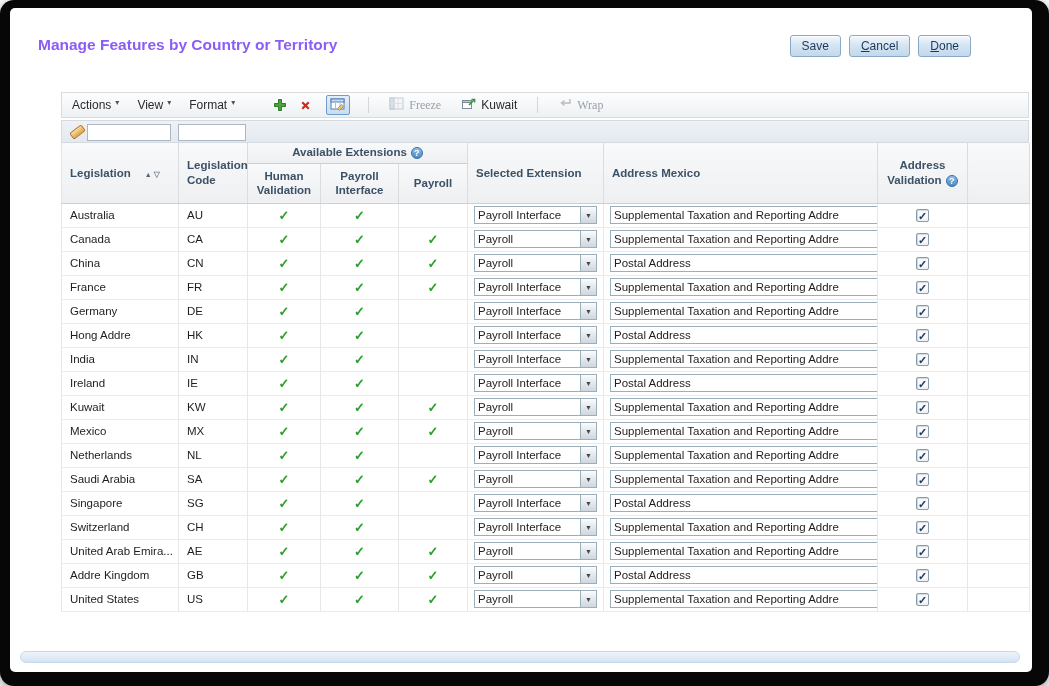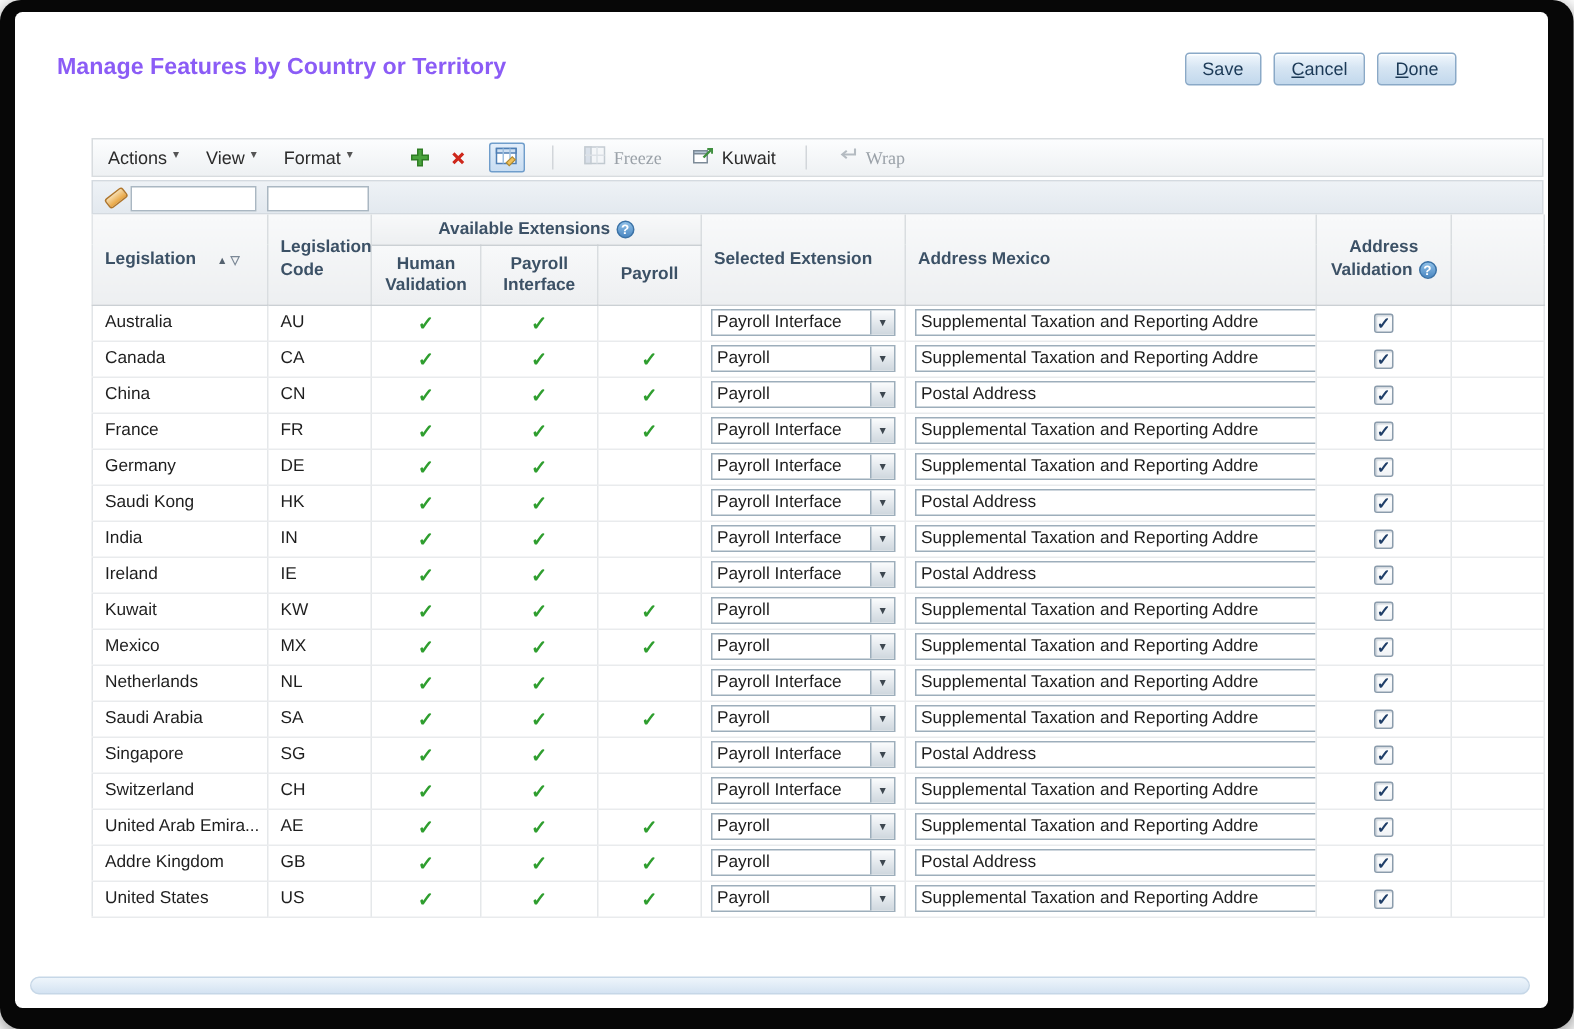--- a/index.html
+++ b/index.html
@@ -303,21 +303,21 @@
       <div class="dd addr">
         <span class="t">Supplemental Taxation and Reporting Addre</span>
                 <span class="b">▼</span>
       </div>
     </td>
     <td class="center"><span class="checkbox">✓</span></td>
     <td></td>
   </tr>
 
   <tr>
-    <td class="text"><span>Saudi Kong</span></td>
+    <td class="text"><span>Hong Addre</span></td>
     <td class="text"><span>HK</span></td>
     <td class="center"><span class="check-mark">✓</span></td>
     <td class="center"><span class="check-mark">✓</span></td>
     <td class="center"><span class="check-mark"></span></td>
     <td class="dd-cell">
       <div class="dd sel">
         <span class="t">Payroll Interface</span>
                 <span class="b">▼</span>
       </div>
     </td>

